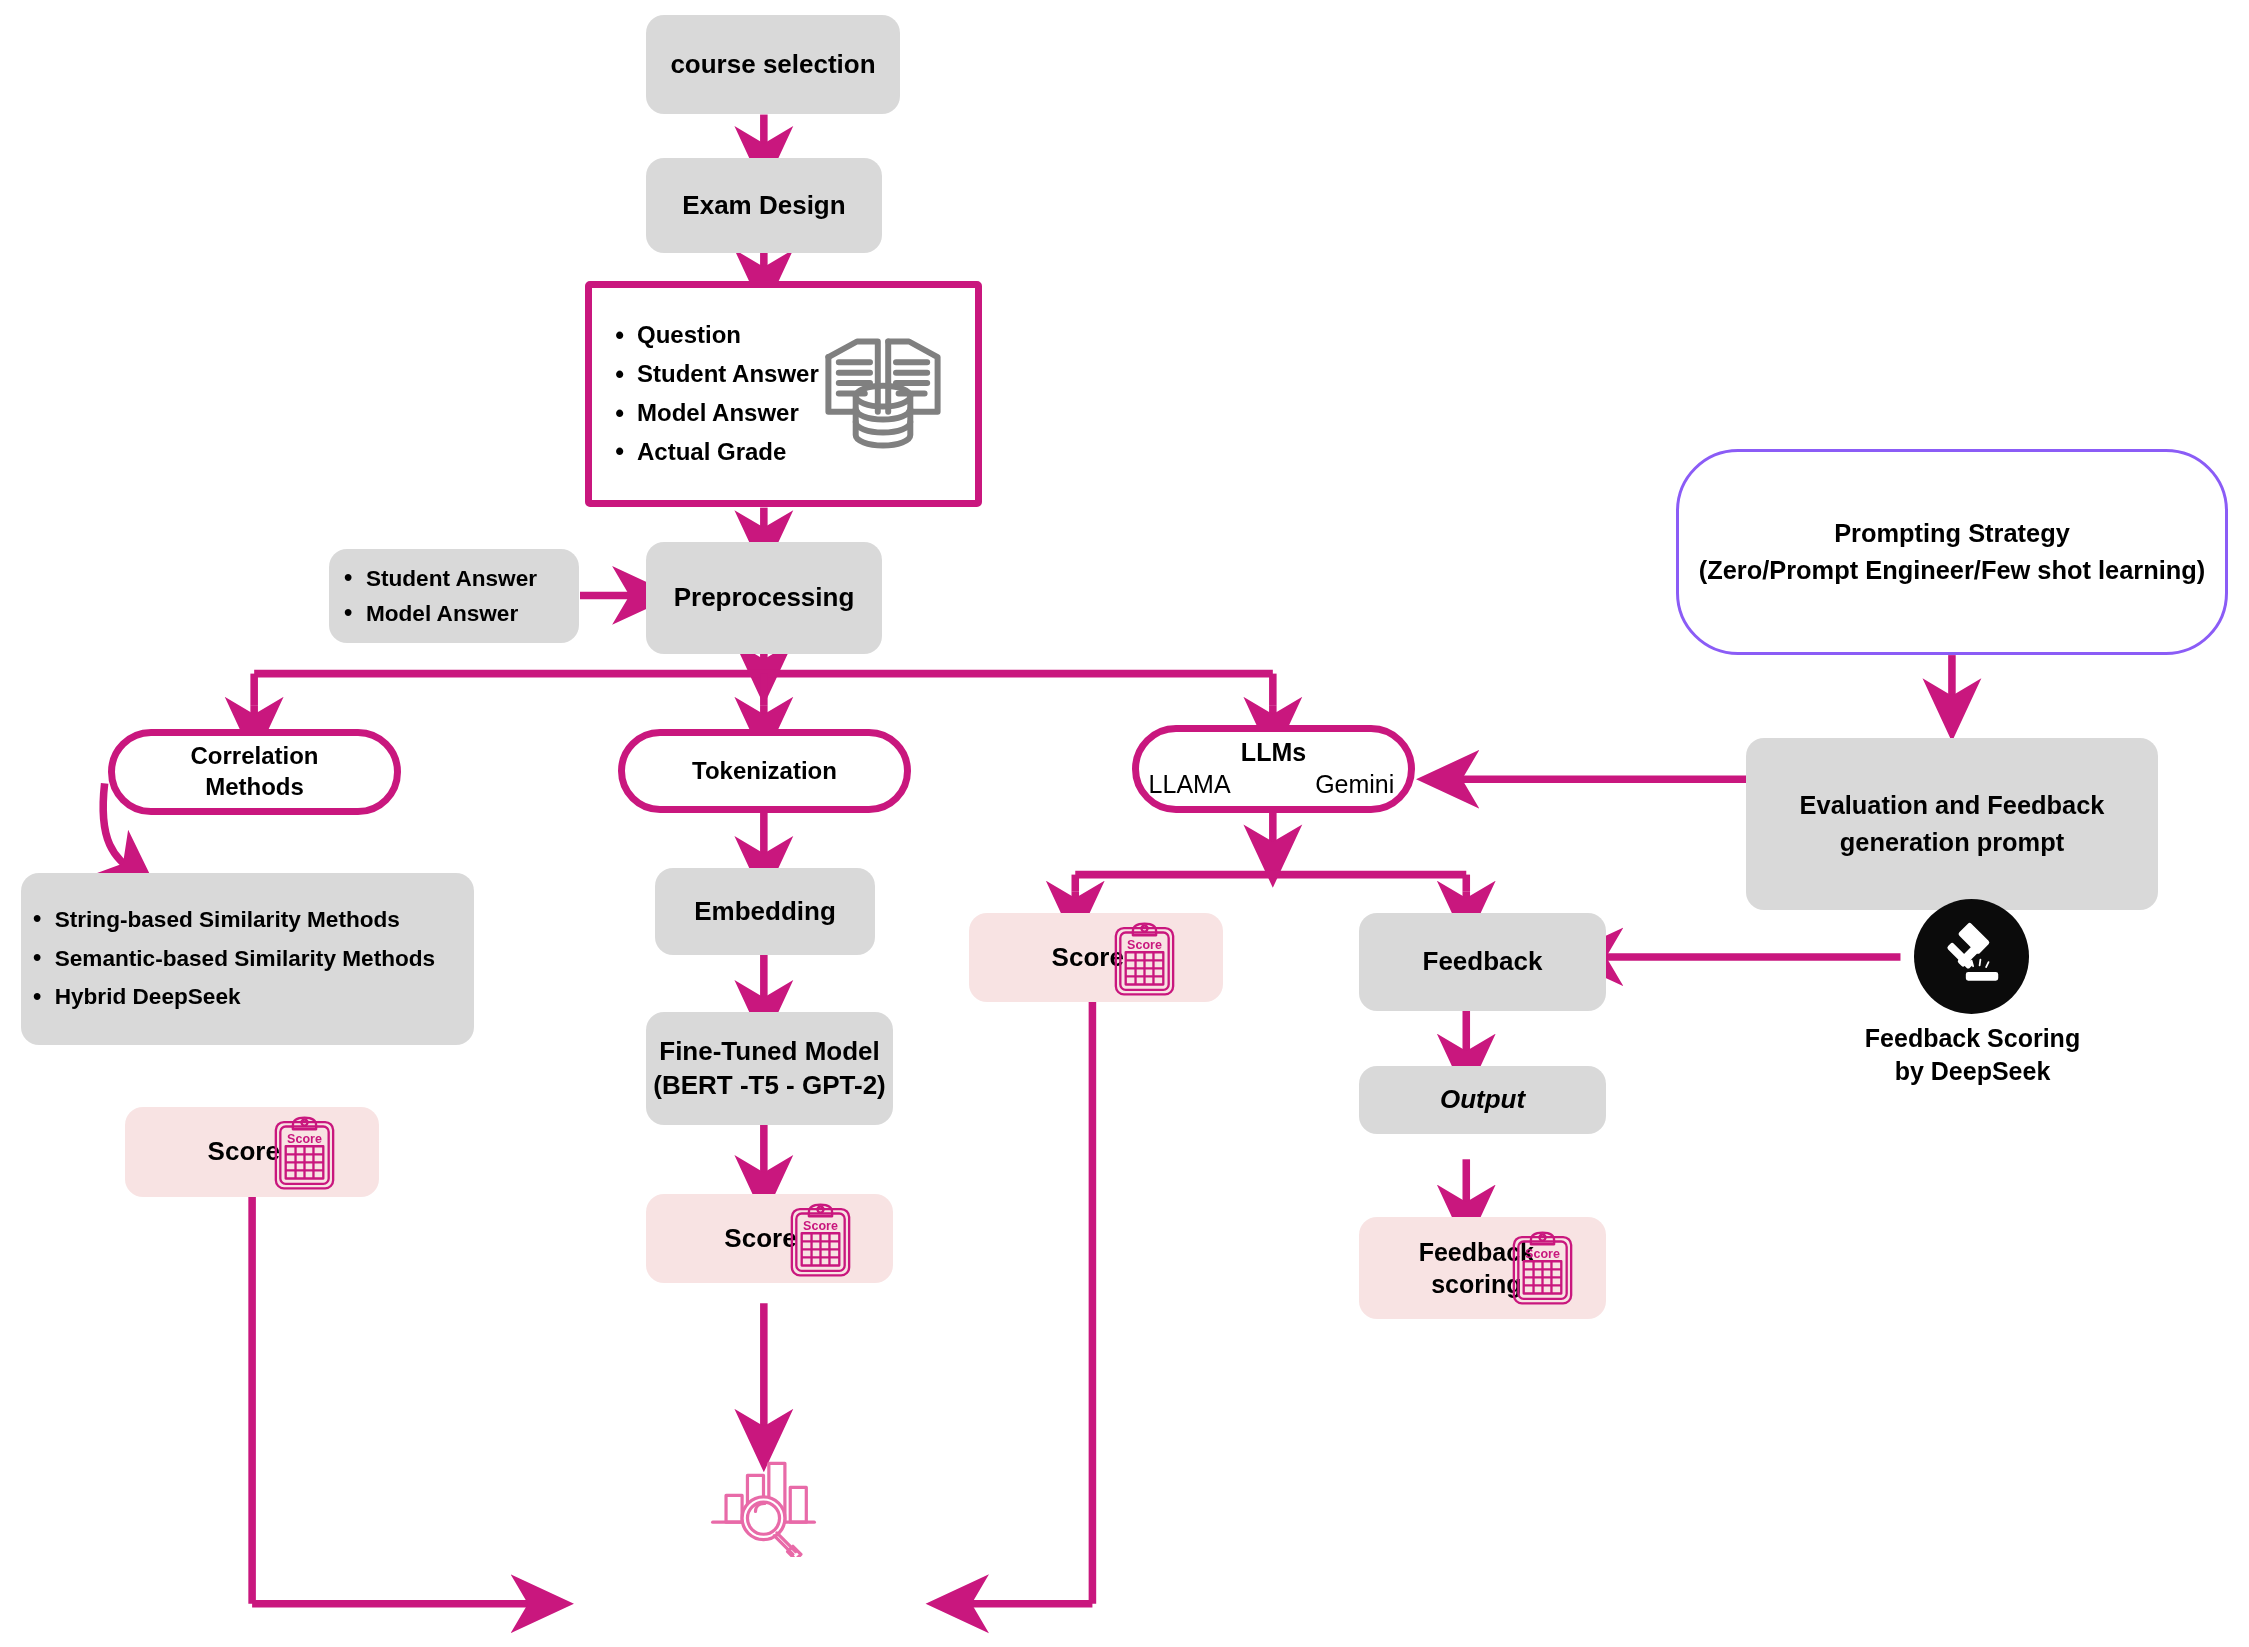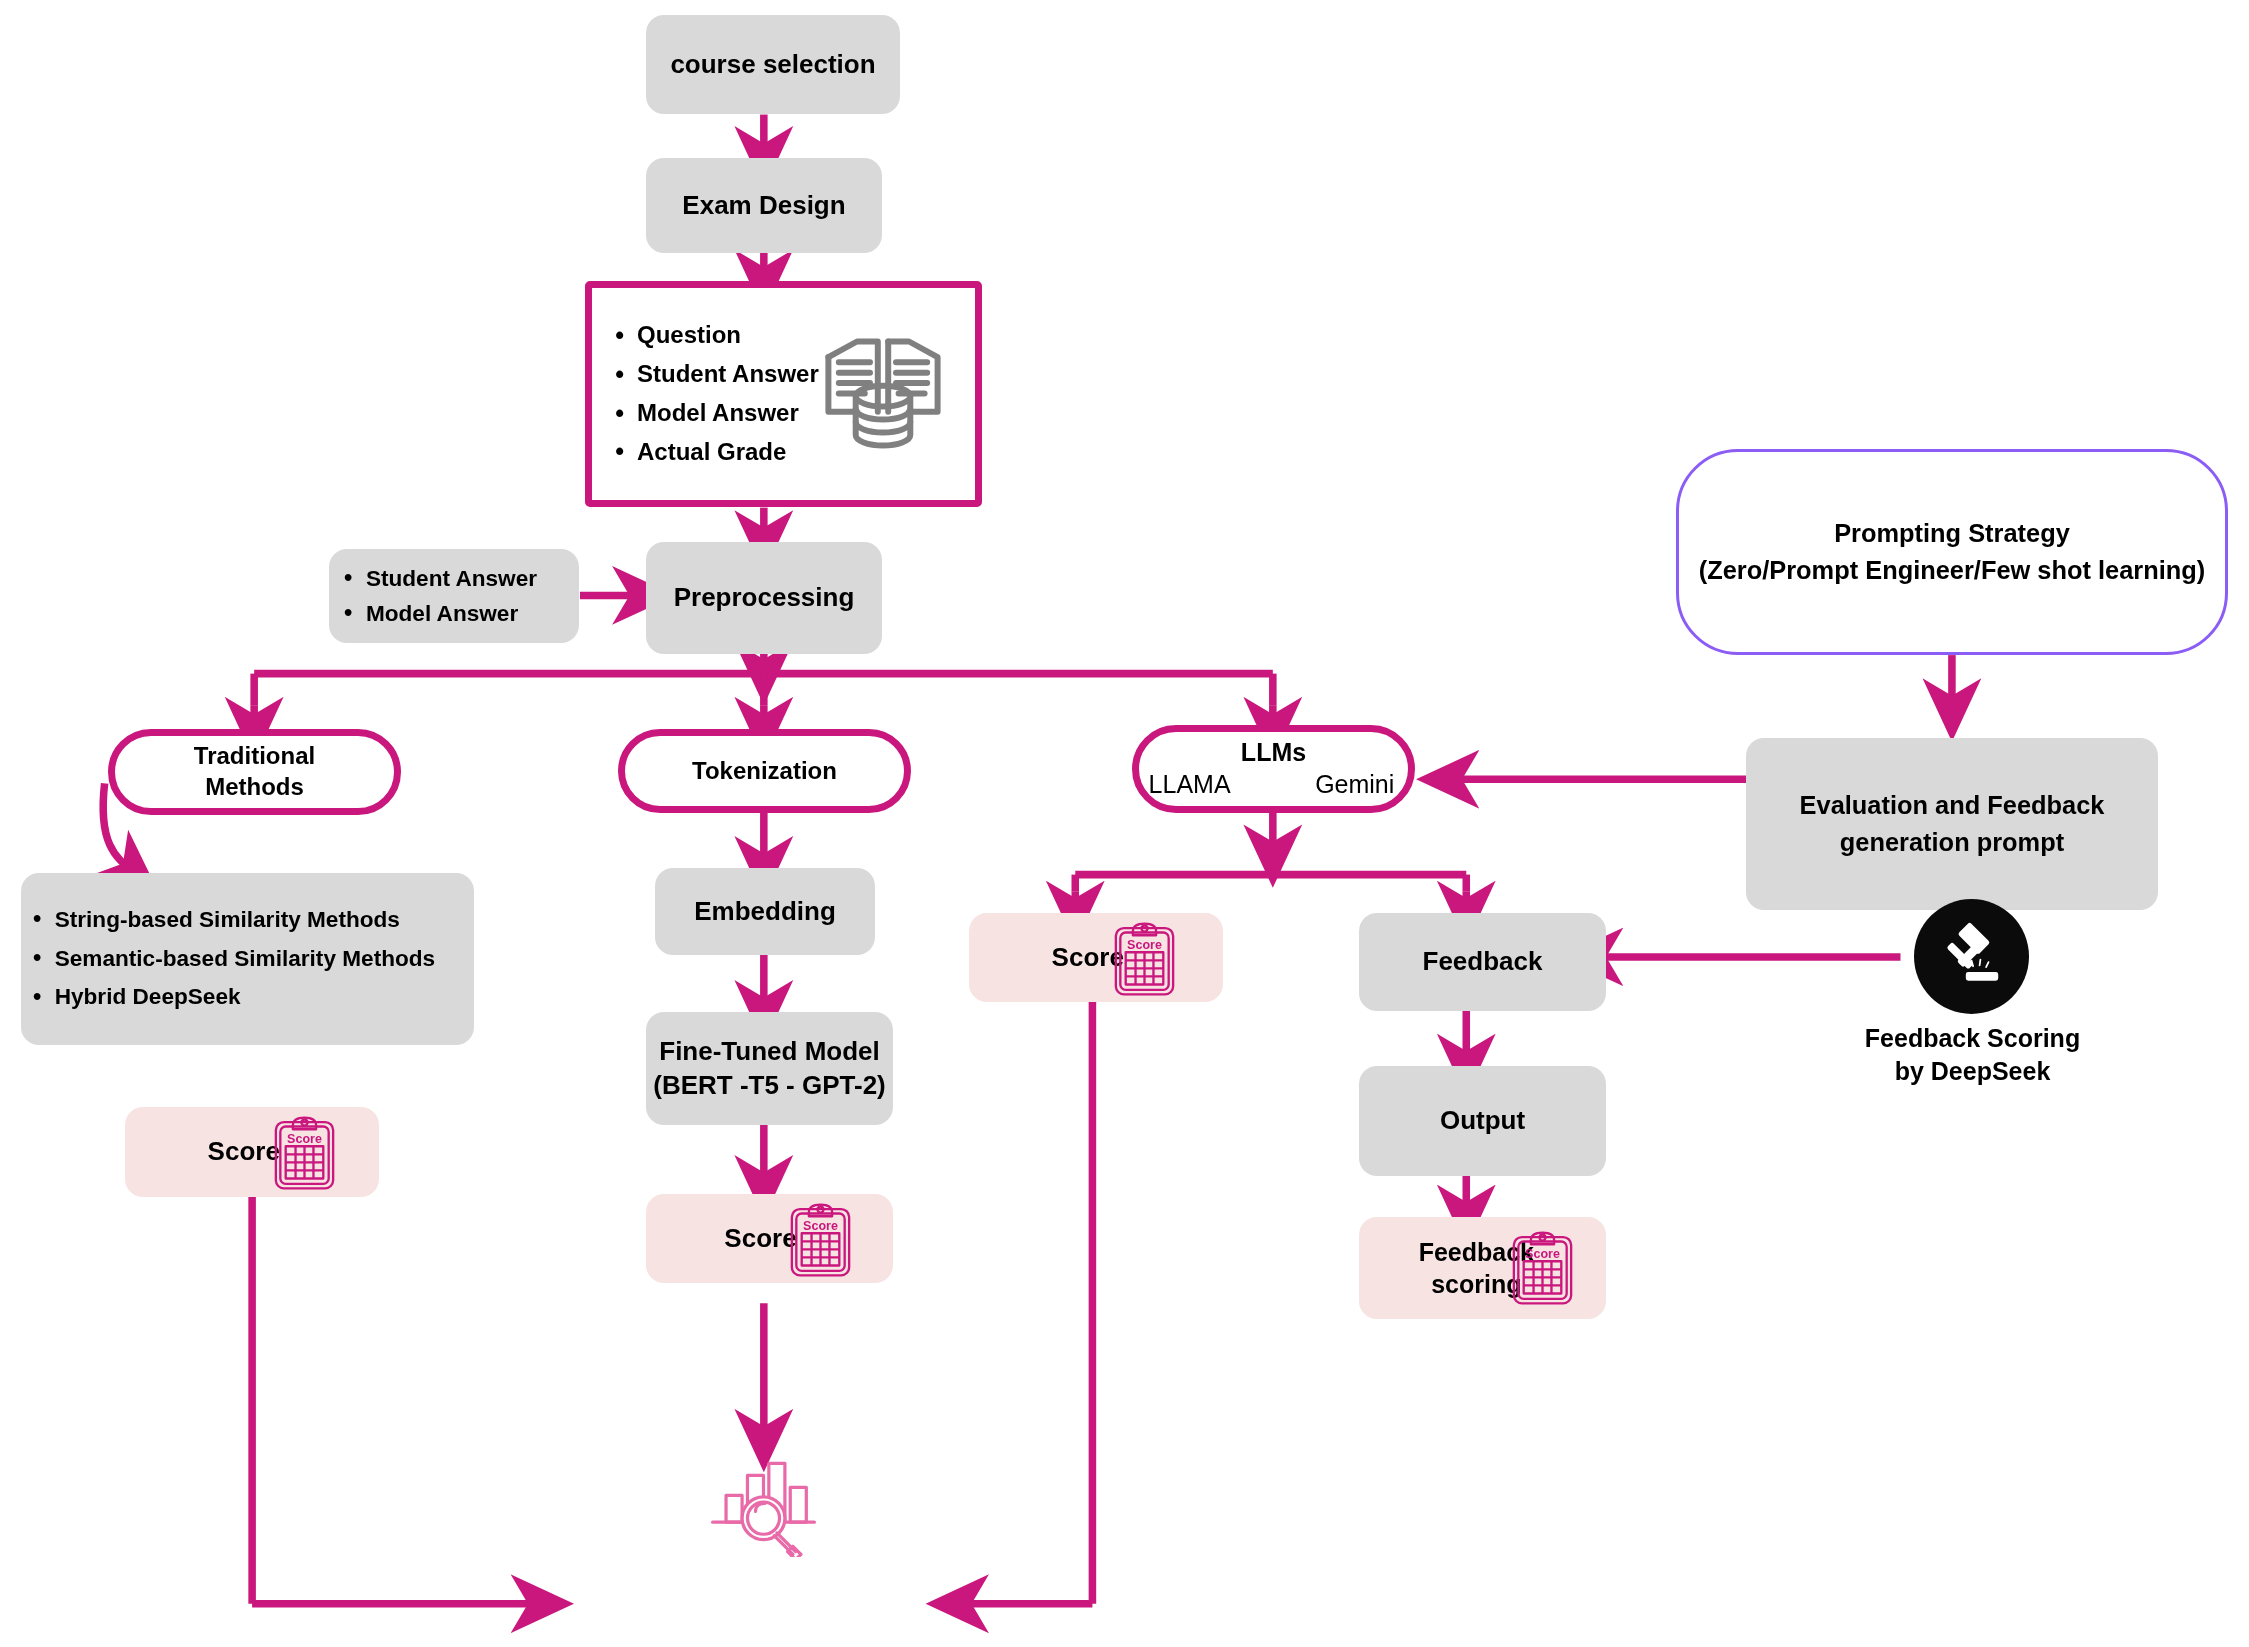--- a/index.html
+++ b/index.html
@@ -152,21 +152,21 @@
       <li>Model Answer</li>
     </ul>
   </div>
 
   <div class="node gray" style="left:646px;top:542px;width:236px;height:112px;">
     <span class="txt" style="font-size:26px;">Preprocessing</span>
   </div>
 
   <div class="node pillout" style="left:108px;top:729px;width:293px;height:86px;">
     <div class="txt" style="font-size:24px;">
-      <div>Traditional</div>
+      <div>Correlation</div>
       <div>Methods</div>
     </div>
   </div>
 
   <div class="node gray" style="left:20.6px;top:873px;width:453px;height:172px;justify-content:flex-start;">
     <ul class="blist" style="font-size:22.6px;line-height:1.72;margin-left:4.1px;">
       <li>String-based Similarity Methods</li>
       <li>Semantic-based Similarity Methods</li>
       <li> Hybrid DeepSeek</li>
     </ul>
@@ -246,21 +246,21 @@
         </g>
         <text x="35" y="32" fill="#c9177e" font-family="'Liberation Sans',sans-serif" font-size="14" font-weight="700" text-anchor="middle">Score</text>
       </svg>
     </div>
   </div>
 
   <div class="node gray" style="left:1359px;top:913px;width:247px;height:98px;">
     <span class="txt" style="font-size:26px;">Feedback</span>
   </div>
 
-  <div class="node gray" style="left:1359px;top:1066px;width:247px;height:110px;">
+  <div class="node gray" style="left:1359px;top:1066px;width:247px;height:68px;font-style:italic;">
     <span class="txt" style="font-size:26px;">Output</span>
   </div>
 
   <div class="node pinkfill" style="left:1359px;top:1217px;width:247px;height:102px;">
     <div class="txt" style="font-size:25px;margin-right:12.4px;">
       <div>Feedback</div>
       <div>scoring</div>
     </div>
     <div class="iconbox" style="left:145px;top:12.4px;width:77px;height:77px;">
       <svg viewBox="0 0 70 86" width="77" height="77">

